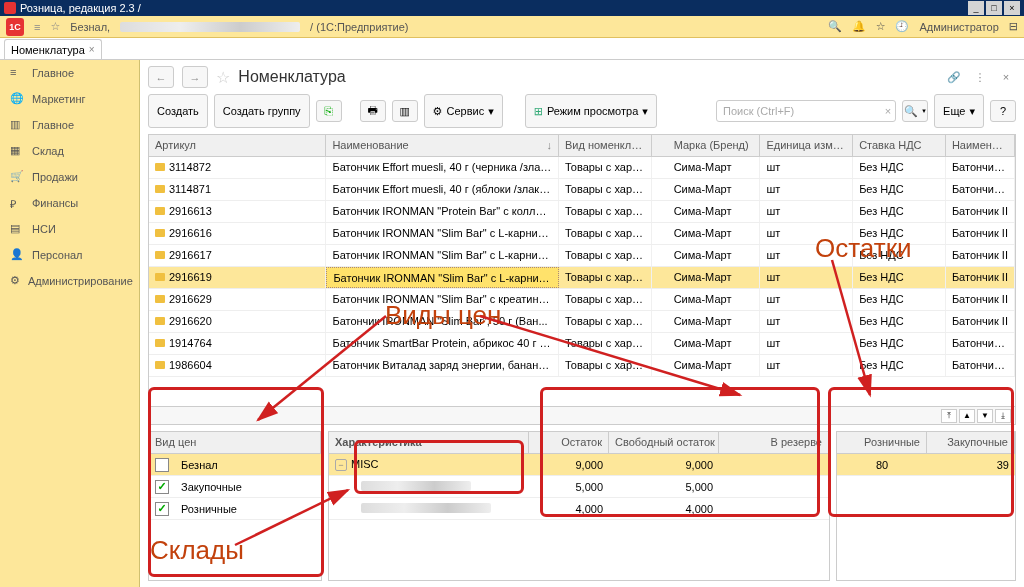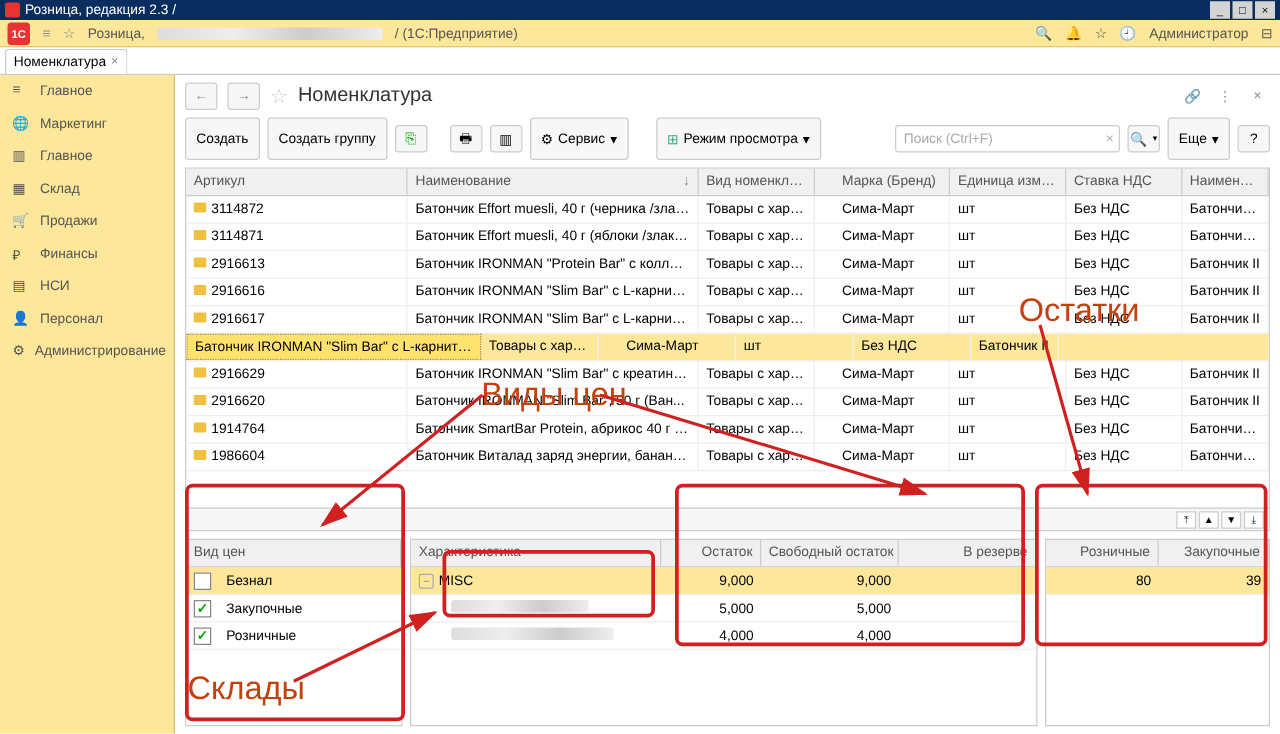--- a/index.html
+++ b/index.html
@@ -79,21 +79,21 @@
   <span class="spacer"></span>
   <span class="winbtn">_</span>
   <span class="winbtn">□</span>
   <span class="winbtn">×</span>
 </div>
 
 <div class="ribbon">
   <span class="logo">1C</span>
   <span style="color:#888;">≡</span>
   <span style="color:#888;">☆</span>
-  <span style="color:#555;">Розница,</span>
+  <span style="color:#555;">Безнал,</span>
   <span class="blur-bar" style="width:180px;"></span>
   <span style="color:#555;">/ (1С:Предприятие)</span>
   <div class="right">
     <span>🔍</span>
     <span>🔔</span>
     <span>☆</span>
     <span>🕘</span>
     <span>Администратор</span>
     <span>⊟</span>
   </div>
@@ -244,20 +244,21 @@
           <div class="grid-row">
             <div class="cell c-art"><span class="folder-icon"></span>2916617</div>
   <div class="cell c-name">Батончик IRONMAN "Slim Bar" с L-карнитином,...</div>
   <div class="cell c-kind">Товары с харак...</div>
   <div class="cell c-brand">Сима-Март</div>
   <div class="cell c-unit">шт</div>
   <div class="cell c-vat">Без НДС</div>
   <div class="cell c-name2">Батончик II</div>
           </div>
           <div class="grid-row selected">
+            <div class="cell c-art"><span class="folder-icon"></span>2916619</div>
   <div class="cell c-name sel">Батончик IRONMAN "Slim Bar" с L-карнитином,...</div>
   <div class="cell c-kind">Товары с харак...</div>
   <div class="cell c-brand">Сима-Март</div>
   <div class="cell c-unit">шт</div>
   <div class="cell c-vat">Без НДС</div>
   <div class="cell c-name2">Батончик II</div>
           </div>
           <div class="grid-row">
             <div class="cell c-art"><span class="folder-icon"></span>2916629</div>
   <div class="cell c-name">Батончик IRONMAN "Slim Bar" с креатином, 50...</div>
@@ -320,21 +321,21 @@
             </div>
             <div class="panel-row">
               <span class="checkbox checked"></span>
               <span class="cell">Розничные</span>
             </div>
           </div>
       </div>
 
       <div class="panel" style="flex:1;">
         <div class="panel-header">
-          <div class="col" style="width:200px;">Характеристика</div>
+          <div class="col" style="width:200px;font-weight:bold;">Характеристика</div>
           <div class="col" style="width:80px;text-align:right;">Остаток</div>
           <div class="col" style="width:110px;text-align:left;">Свободный остаток</div>
           <div class="col" style="flex:1;text-align:right;">В резерве</div>
         </div>
         <div class="panel-body" id="panel-stock-body">
             <div class="panel-row selected">
               <div class="cell" style="width:200px;"><span class="minus-icon">−</span>MISC</div>
   <div class="cell" style="width:80px;text-align:right;">9,000</div>
   <div class="cell" style="width:110px;text-align:right;">9,000</div>
   <div class="cell" style="flex:1;text-align:right;"></div>
@@ -354,21 +355,21 @@
           </div>
       </div>
 
       <div class="panel" style="width:180px;">
         <div class="panel-header">
           <div class="col" style="width:90px;text-align:right;">Розничные</div>
           <div class="col" style="flex:1;text-align:right;">Закупочные</div>
         </div>
         <div class="panel-body" id="panel-prices-body">
             <div class="panel-row selected">
-              <div class="cell" style="width:90px;text-align:right;">80</div>
+              <div class="cell" style="width:90px;text-align:center;">80</div>
   <div class="cell" style="flex:1;text-align:right;">39</div>
             </div>
           </div>
       </div>
     </div>
 
   </div>
 </div>
 
 <div class="annot" style="left:815px;top:233px;">Остатки</div>

